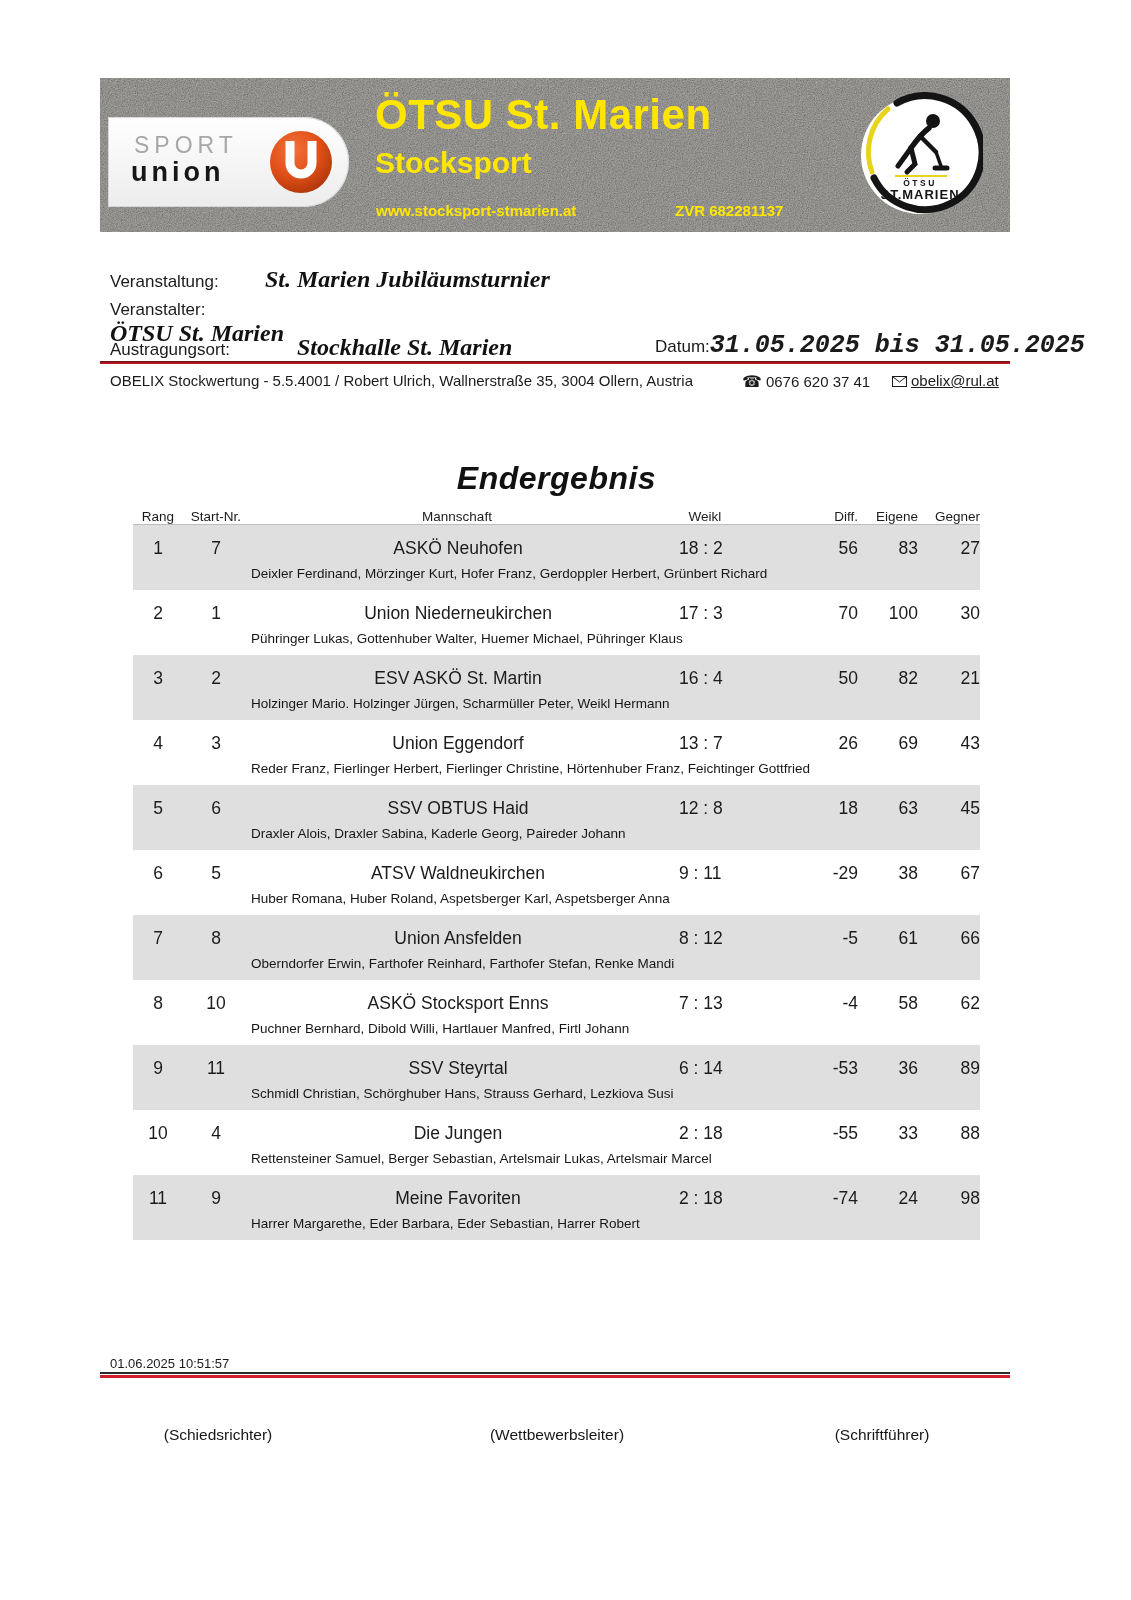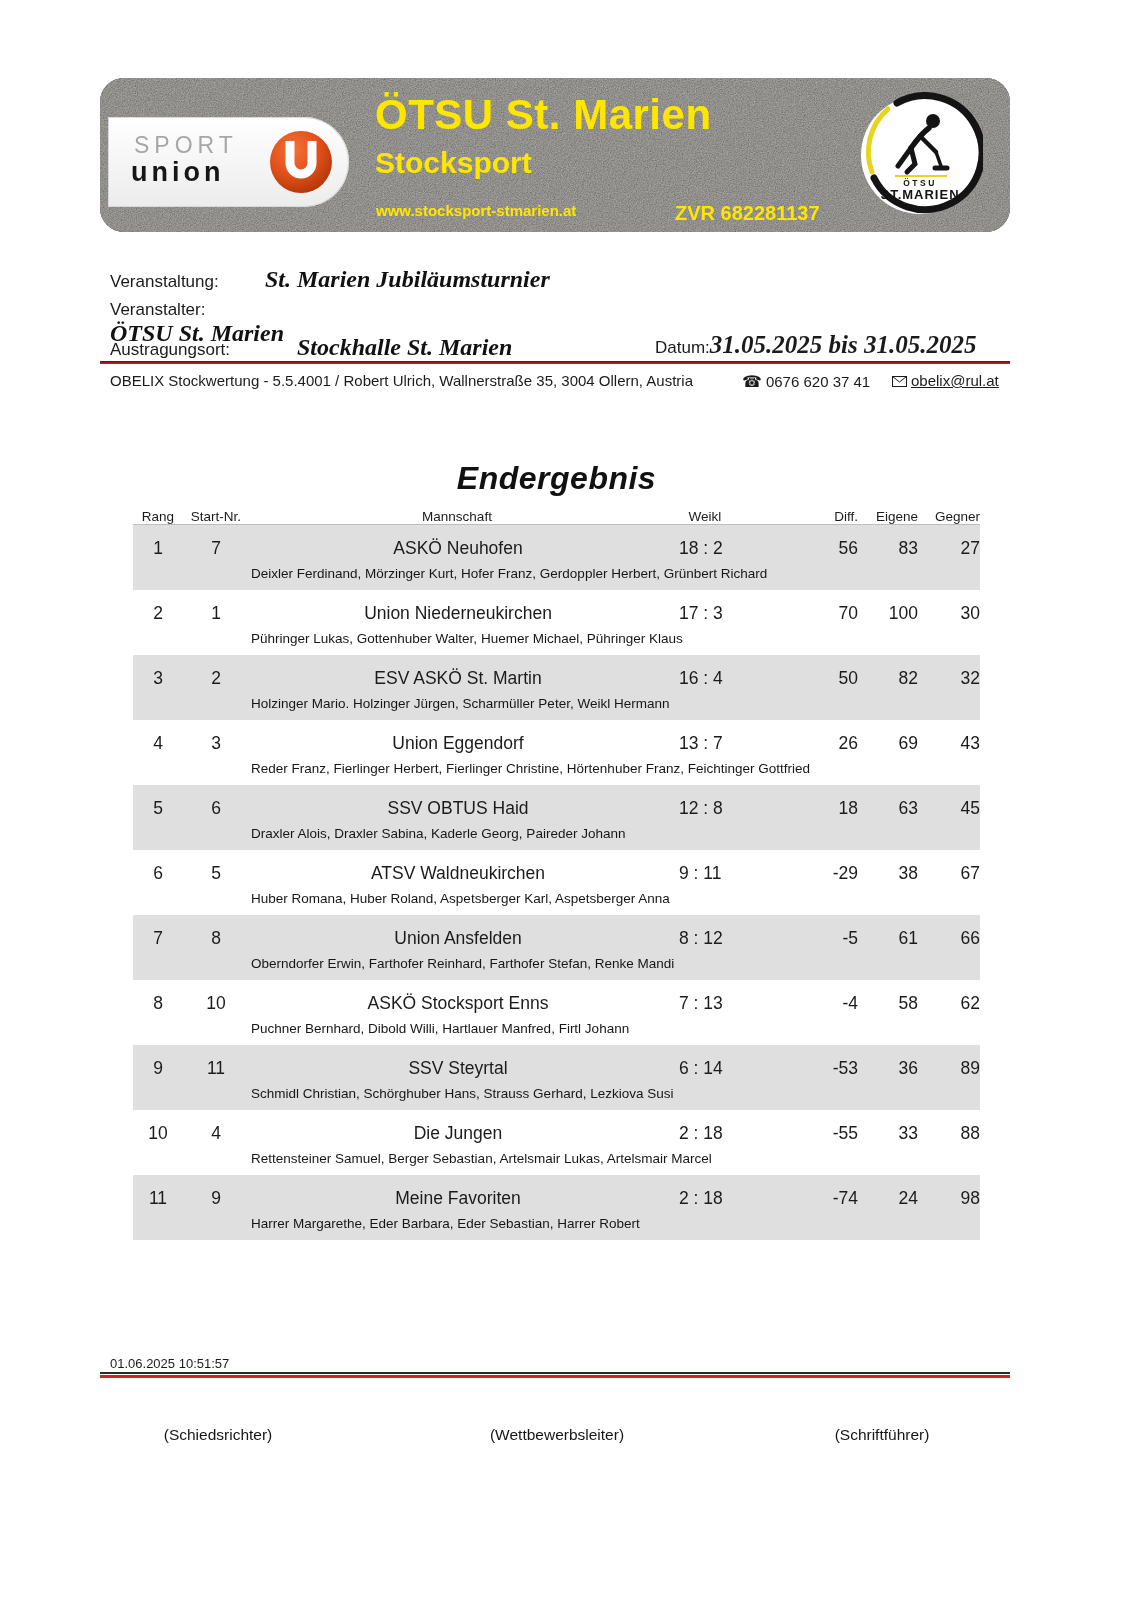--- a/index.html
+++ b/index.html
@@ -1,44 +1,44 @@
 <!DOCTYPE html>
 <html><head>
 <meta charset="utf-8">
 <style>
   html,body{margin:0;padding:0;background:#fff;}
   .page{
     position:relative;width:1131px;height:1600px;background:#fff;overflow:hidden;
     font-family:"Liberation Sans", sans-serif;color:#1b1b1b;
   }
   
-  .banner{position:absolute;left:100px;top:78px;width:910px;height:154px;background:#383634;overflow:hidden;border-radius:24px;}
+  .banner{position:absolute;left:100px;top:78px;width:910px;height:154px;background:#383634;overflow:hidden;}
   .banner .noise{position:absolute;left:0;top:0;width:100%;height:100%;}
   .banner *{z-index:2;}
   .union-pill{position:absolute;left:8px;top:39px;width:241px;height:90px;
     background:linear-gradient(180deg,#ffffff,#ececec);border-radius:0 45px 45px 0;box-shadow:0 0 0 1px #d8d8d8 inset;}
   .sport-word{position:absolute;left:26px;top:15px;font-size:23px;letter-spacing:5px;color:#a7a7a7;font-weight:500;}
   .union-word{position:absolute;left:23px;top:40px;font-size:27px;letter-spacing:4px;color:#161616;font-weight:bold;}
   .union-badge{position:absolute;right:16px;top:13px;width:64px;height:64px;}
   .club-name{position:absolute;left:275px;top:13px;font-size:42px;font-weight:bold;color:#ffe600;letter-spacing:.5px;}
   .sport-line{position:absolute;left:275px;top:68px;font-size:30px;font-weight:bold;color:#ffe600;}
   .website{position:absolute;left:276px;top:124px;font-size:15px;font-weight:bold;color:#ffe600;}
-  .zvr{position:absolute;left:575px;top:124px;font-size:20px;font-weight:bold;color:#ffe600;}
+  .zvr{position:absolute;left:575px;top:124px;font-size:15px;font-weight:bold;color:#ffe600;}
   .round-badge{position:absolute;left:757px;top:14px;width:126px;height:126px;}
 
   
   .info-row{position:absolute;display:flex;align-items:baseline;}
   .info-label{font-size:17px;color:#1b1b1b;width:155px;flex:none;}
   .info-value{font-family:"Liberation Serif", serif;font-weight:bold;font-style:italic;font-size:24px;color:#111;}
   .row-v1{left:110px;top:266px;}
   .row-v2{left:110px;top:300px;flex-direction:column;}
   .row-v3{left:110px;top:334px;gap:32px;}
   .datum-row{position:absolute;left:655px;top:331px;display:flex;align-items:baseline;}
   .datum-label{font-size:17px;}
-  .datum-value{font-family:Liberation Serif, serif;font-weight:bold;font-style:italic;font-size:25px;white-space:nowrap;}
+  .datum-value{font-family:Liberation Mono, monospace;font-weight:bold;font-style:italic;font-size:25px;white-space:nowrap;}
 
   .rule-top{position:absolute;left:100px;top:361px;width:910px;height:3px;background:linear-gradient(180deg,#5d1014,#cf2127);}
 
   
   .contact{position:absolute;left:110px;top:372px;width:905px;height:20px;font-size:15px;}
   .contact .addr{position:absolute;left:0;top:0;white-space:nowrap;}
   .contact .phone{position:absolute;left:632px;top:0;white-space:nowrap;}
   .contact .phone-icon{font-size:16px;margin-right:4px;}
   .contact .mail{position:absolute;left:782px;top:0;white-space:nowrap;}
   .contact .mail a{color:#1b1b1b;text-decoration:underline;}
@@ -195,21 +195,21 @@
     <span class="c c-gegner">30</span>
     <span class="c-players">Pühringer Lukas, Gottenhuber Walter, Huemer Michael, Pühringer Klaus</span>
   </div>
         <div class="trow gray">
     <span class="c c-rang">3</span>
     <span class="c c-start">2</span>
     <span class="c c-team">ESV ASKÖ St. Martin</span>
     <span class="c c-punkte">16 : 4</span>
     <span class="c c-diff">50</span>
     <span class="c c-eigene">82</span>
-    <span class="c c-gegner">32</span>
+    <span class="c c-gegner">21</span>
     <span class="c-players">Holzinger Mario. Holzinger Jürgen, Scharmüller Peter, Weikl Hermann</span>
   </div>
         <div class="trow">
     <span class="c c-rang">4</span>
     <span class="c c-start">3</span>
     <span class="c c-team">Union Eggendorf</span>
     <span class="c c-punkte">13 : 7</span>
     <span class="c c-diff">26</span>
     <span class="c c-eigene">69</span>
     <span class="c c-gegner">43</span>

